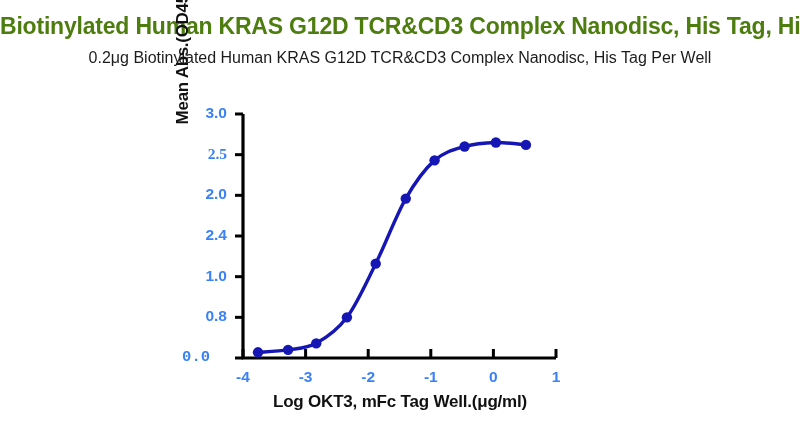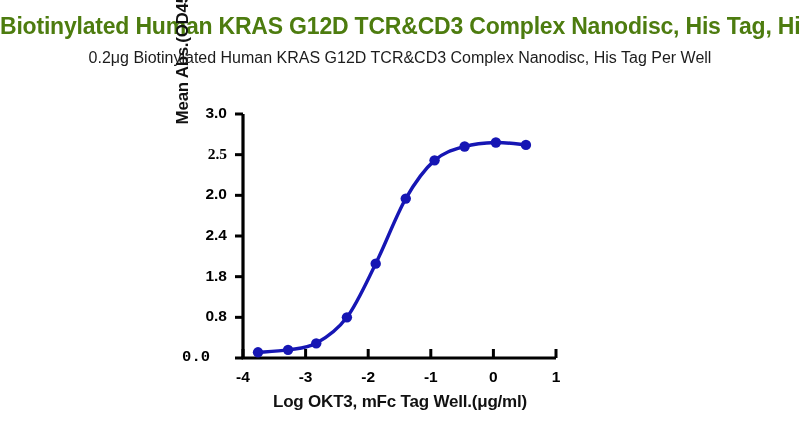--- a/index.html
+++ b/index.html
@@ -89,21 +89,21 @@
     font-weight: bold;
     color: #111111;
     letter-spacing: -0.2px;
     white-space: nowrap;
   }
 
   .tick-label {
     position: absolute;
     font-size: 15.5px;
     font-weight: bold;
-    color: #000000;
+    color: #3b82f6;
     white-space: nowrap;
   }
   .ytick-label {
     text-align: right;
     width: 42px;
   }
   .xtick-label {
     text-align: center;
     width: 30px;
   }
@@ -158,21 +158,21 @@
           <circle cx="525.95" cy="144.91" r="5.2" fill="#1616b4"></circle>
         </g>
     </svg>
 
     <div class="ylabel">Mean Abs.(OD450)</div>
     <div class="xlabel">Log OKT3, mFc Tag Well.(μg/ml)</div>
 
     <div id="tick-label-layer">
         <div class="tick-label ytick-label" style="left: 168px; top: 348px; font-family: Liberation Mono, monospace;">0.0</div>
         <div class="tick-label ytick-label" style="left: 185px; top: 307.333px;">0.8</div>
-        <div class="tick-label ytick-label" style="left: 185px; top: 266.667px;">1.8</div>
+        <div class="tick-label ytick-label" style="left: 185px; top: 266.667px;">1.0</div>
         <div class="tick-label ytick-label" style="left: 185px; top: 226px;">2.4</div>
         <div class="tick-label ytick-label" style="left: 185px; top: 185.333px;">2.0</div>
         <div class="tick-label ytick-label" style="left: 185px; top: 144.667px; font-family: Liberation Serif, serif;">2.5</div>
         <div class="tick-label ytick-label" style="left: 185px; top: 104px;">3.0</div>
         <div class="tick-label xtick-label" style="left: 228px; top: 368px;">-4</div>
         <div class="tick-label xtick-label" style="left: 290.6px; top: 368px;">-3</div>
         <div class="tick-label xtick-label" style="left: 353.2px; top: 368px;">-2</div>
         <div class="tick-label xtick-label" style="left: 415.8px; top: 368px;">-1</div>
         <div class="tick-label xtick-label" style="left: 478.4px; top: 368px;">0</div>
         <div class="tick-label xtick-label" style="left: 541px; top: 368px;">1</div>

